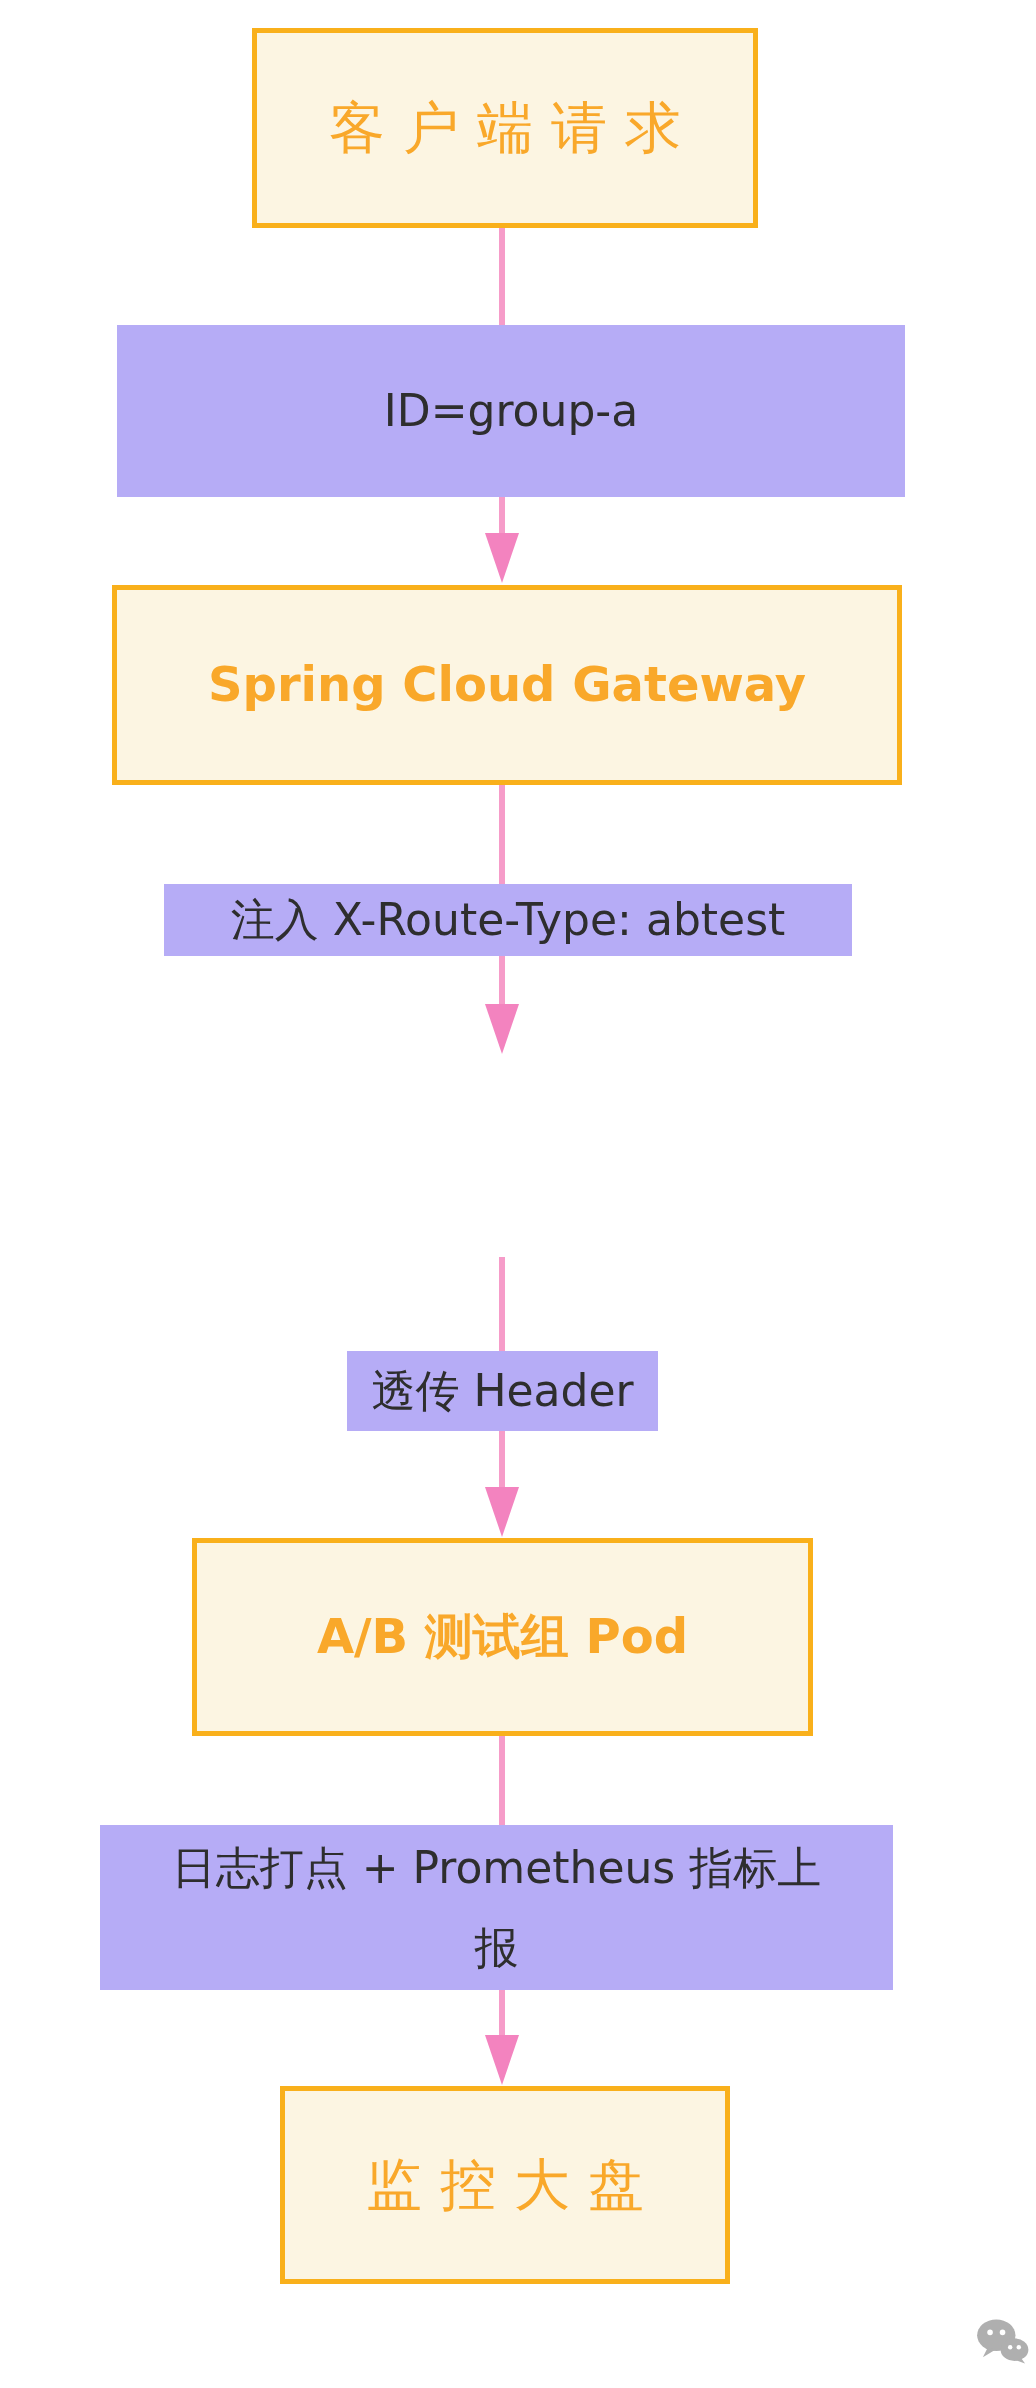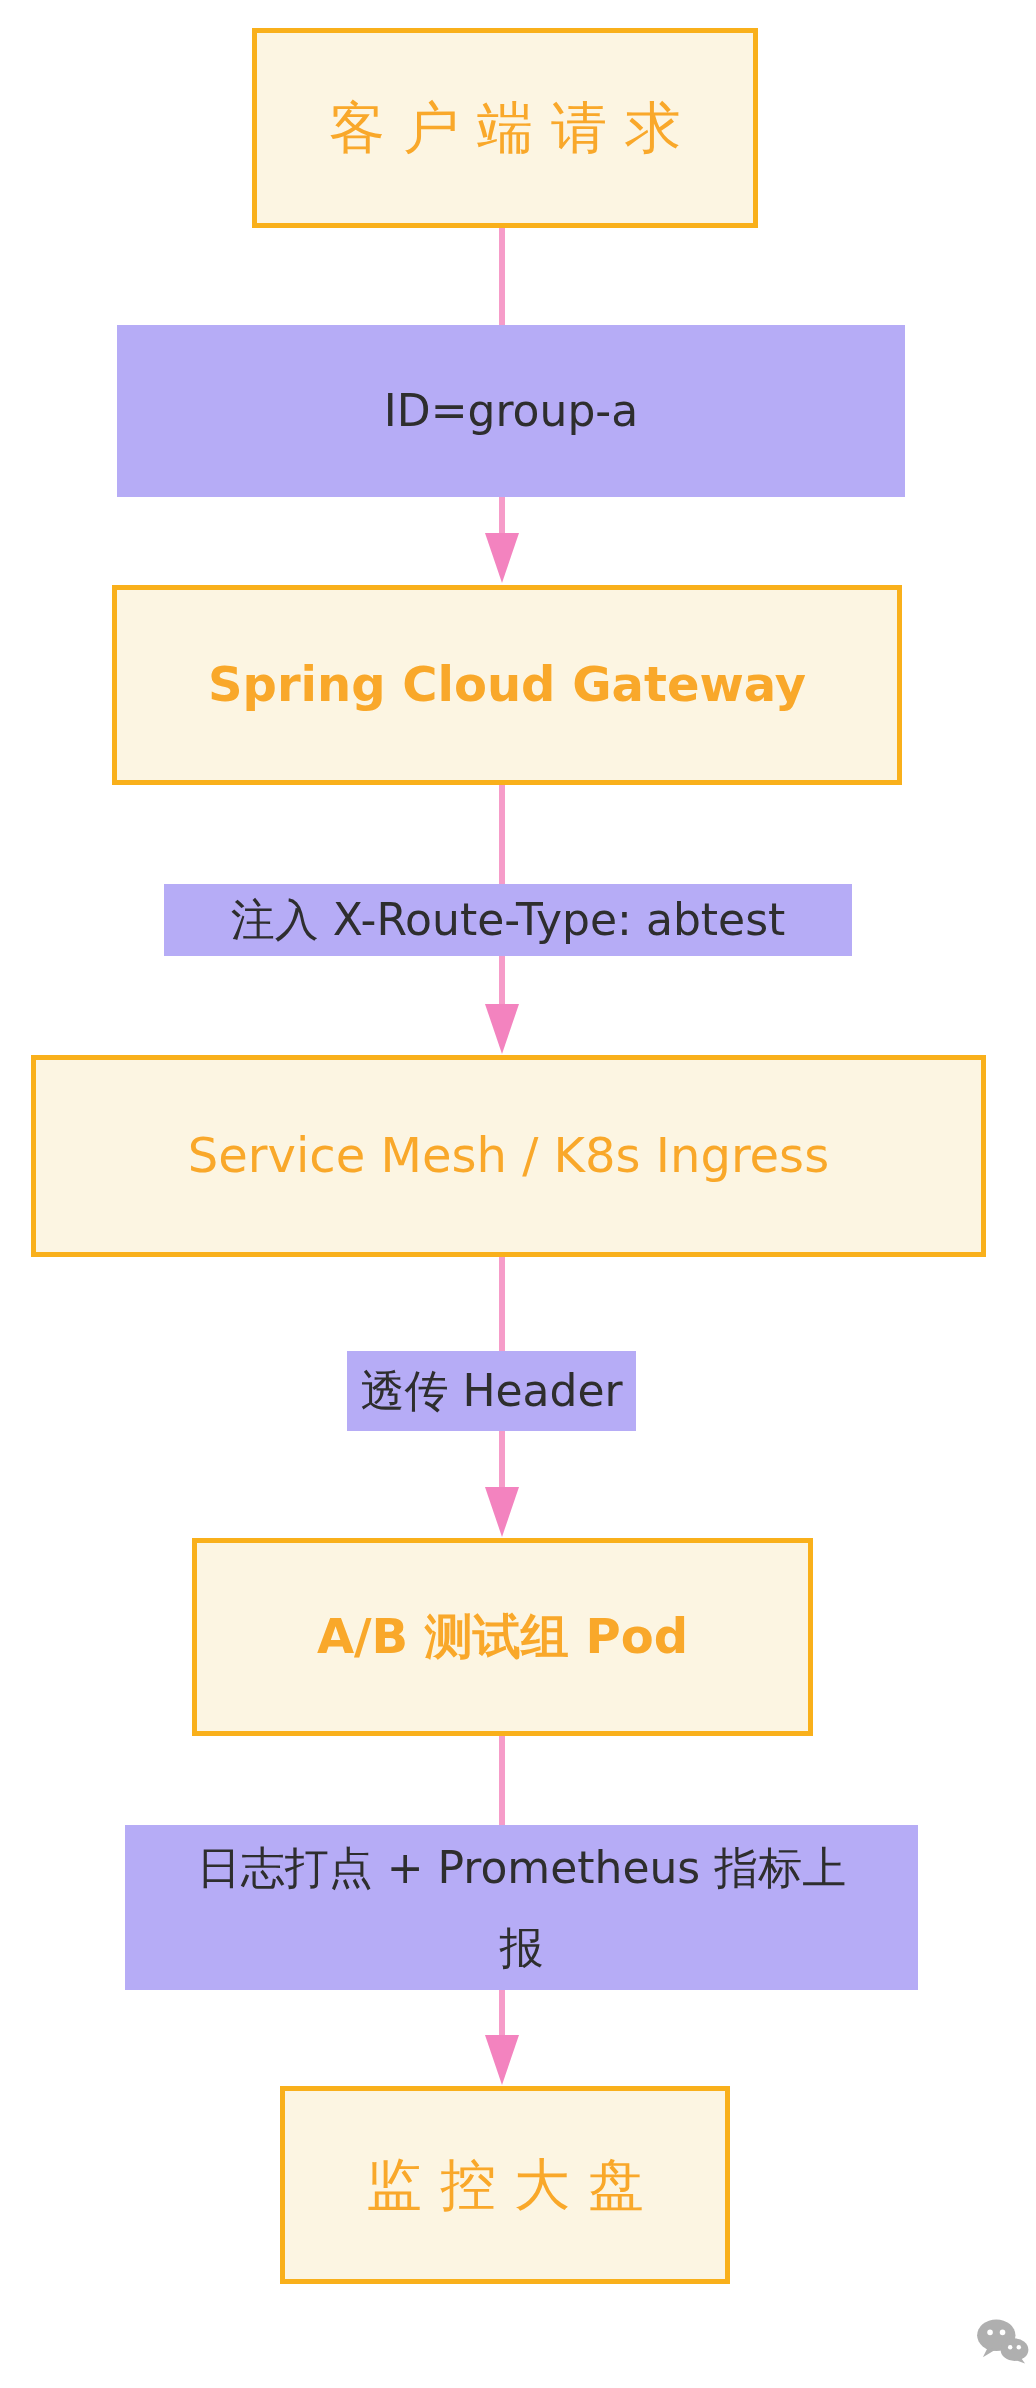--- a/index.html
+++ b/index.html
@@ -85,45 +85,42 @@
   <div class="arrow" style="left:485px;top:2035px;"></div>
 
   <div class="node cjk" style="left:252px;top:28px;width:506px;height:200px;">
     <span>客户端请求</span>
   </div>
 
   <div class="node" style="left:112px;top:585px;width:790px;height:200px;font-weight:bold;">
     <span>Spring Cloud Gateway</span>
   </div>
 
-  <div class="node" style="left:31px;top:1055px;width:955px;height:202px;">
-    <span>Service Mesh / K8s Ingress</span>
-  </div>
 
   <div class="node" style="left:192px;top:1538px;width:621px;height:198px;font-weight:bold;">
     <span>A/B 测试组 Pod</span>
   </div>
 
   <div class="node cjk" style="left:280px;top:2086px;width:450px;height:198px;">
     <span>监控大盘</span>
   </div>
 
   <div class="elabel" style="left:117px;top:325px;width:788px;height:172px;">
     <div class="ln">ID=group-a</div>
   </div>
 
   <div class="elabel" style="left:164px;top:884px;width:688px;height:72px;">
     <div class="ln">注入 X-Route-Type: abtest</div>
   </div>
 
-  <div class="elabel" style="left:347px;top:1351px;width:289px;height:80px;">
+  <div class="elabel" style="left:347px;top:1351px;width:311px;height:80px;">
     <div class="ln">透传 Header</div>
   </div>
 
-  <div class="elabel" style="left:125px;top:1825px;width:793px;height:165px;">
+  <div class="elabel" style="left:100px;top:1825px;width:793px;height:165px;">
     <div class="ln">日志打点 + Prometheus 指标上</div>
     <div class="ln">报</div>
   </div>
 
   <div class="watermark" style="right:34px;top:2318px;">
     <span>
       <svg width="54" height="46" viewBox="0 0 56 48" aria-hidden="true">
         <ellipse cx="21" cy="18" rx="20" ry="16.5" fill="#AFAFAF"></ellipse>
         <path d="M12 31 L7 41 L20 33 Z" fill="#AFAFAF"></path>
         <circle cx="14.5" cy="15" r="2.9" fill="#ffffff"></circle>

